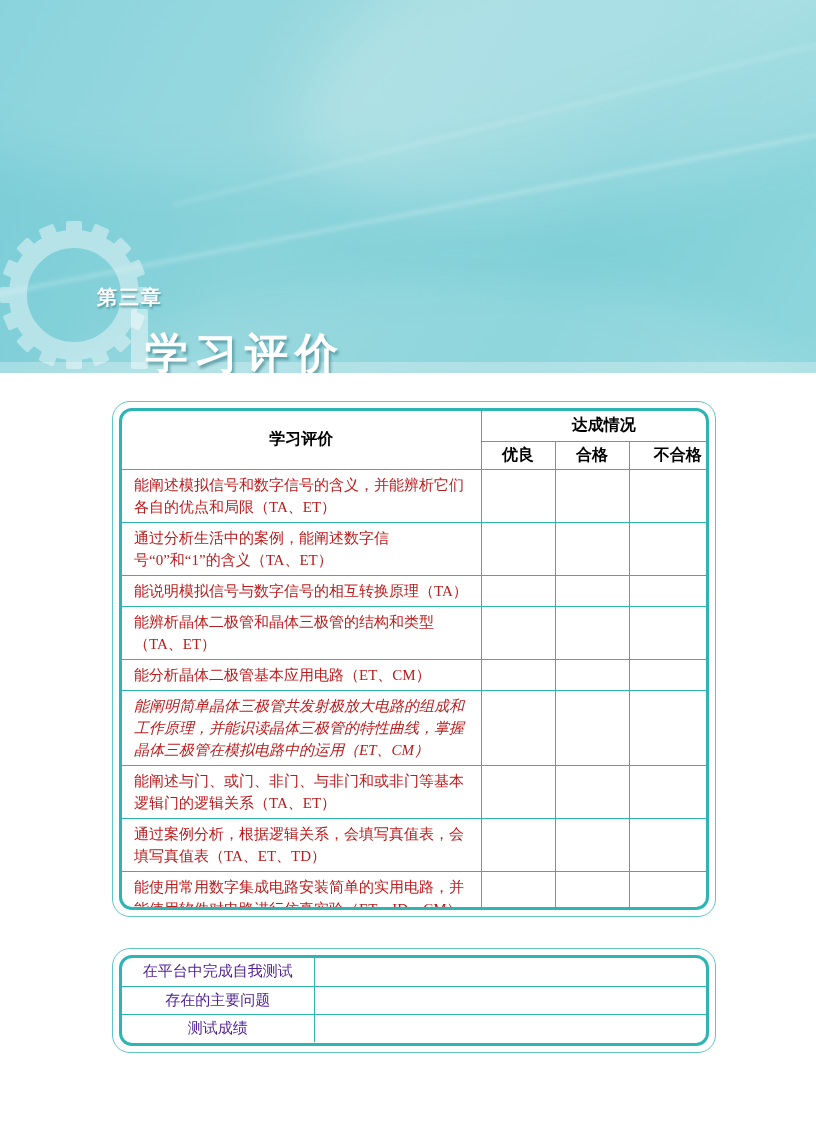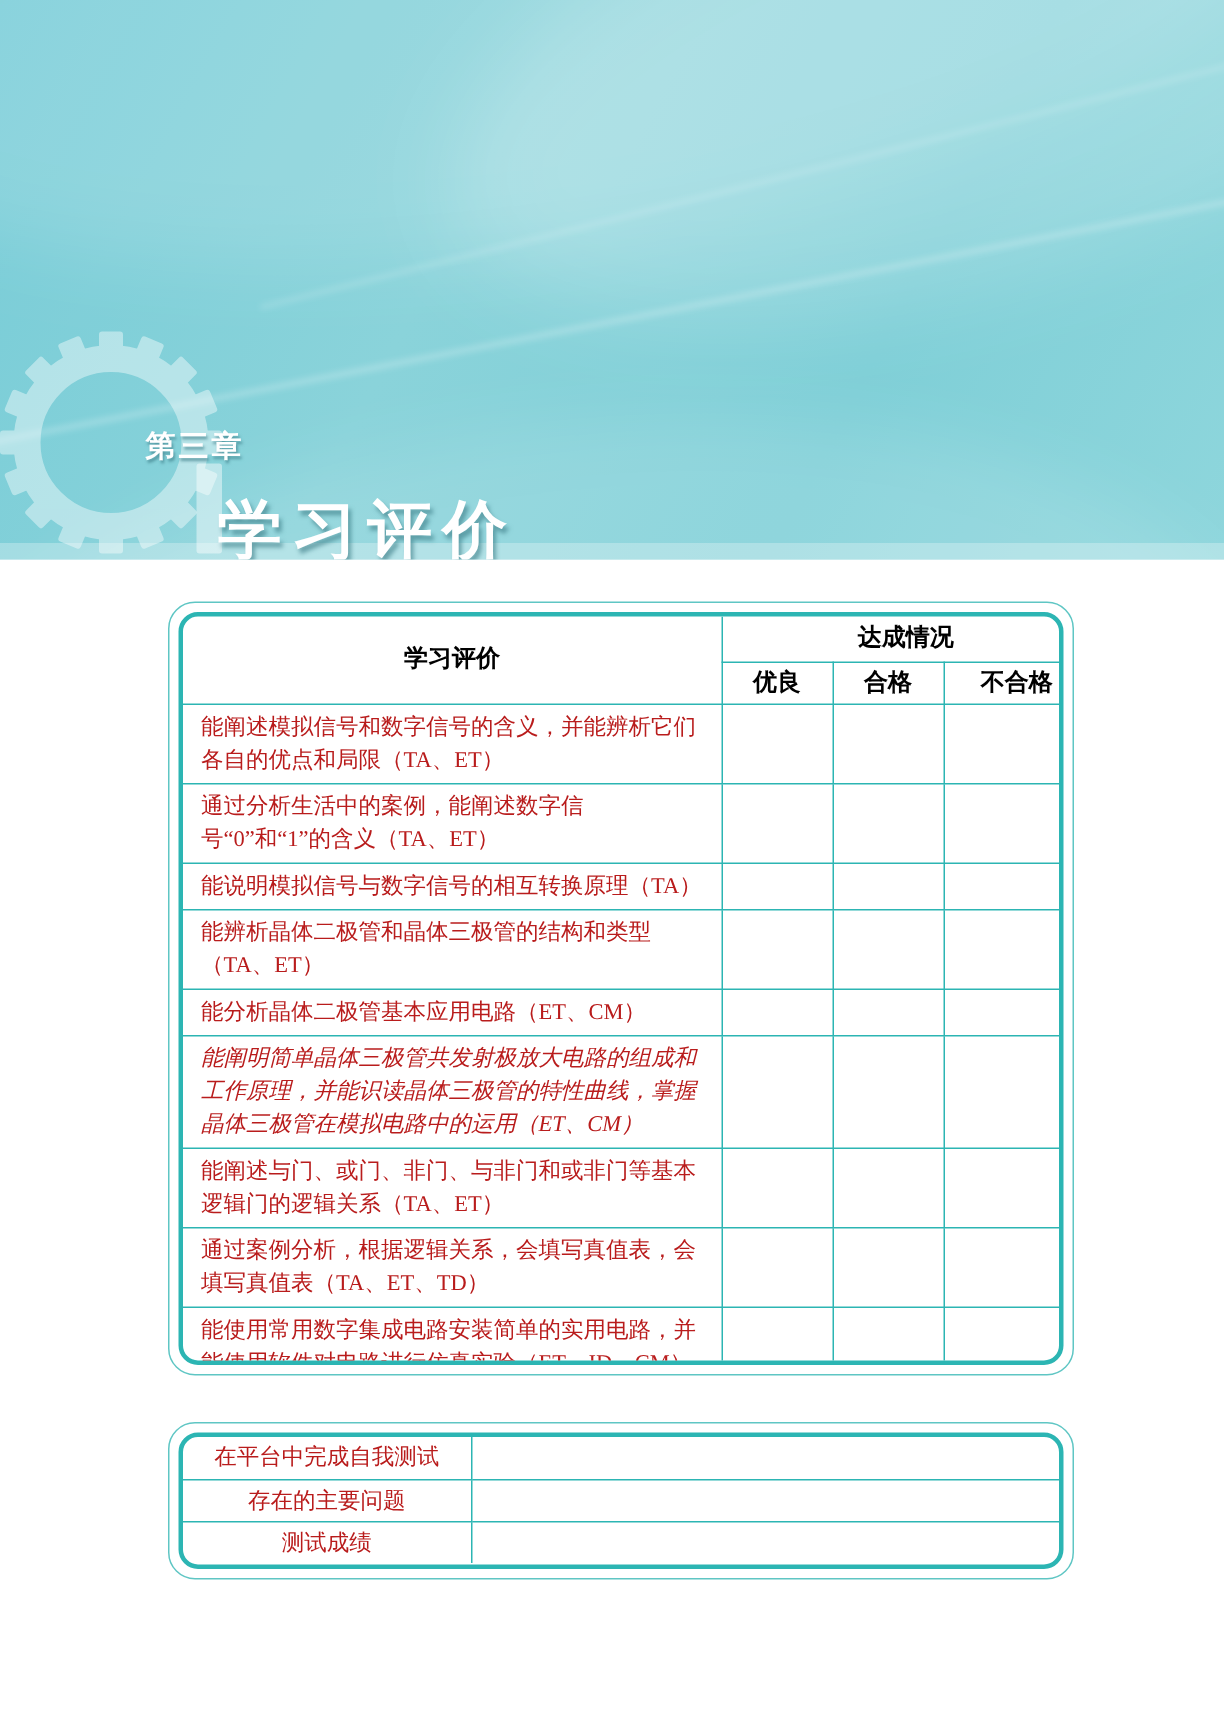--- a/index.html
+++ b/index.html
@@ -69,21 +69,21 @@
   }
   tr.rh1 td { height:30px; }
   tr.rh2 td { height:28px; }
   td.cell-text { font-size:15px; line-height:22px; padding:4px 10px 4px 12px; color:#b91c1c; }
   tr.r-1line td { height:28px;margin-top:28px; }
   tr.r-2line td { height:48px; }
   tr.r-3line td { height:68px;font-style:italic; }
 
   
   .self-box td { height:28px; font-size:15px; }
-  .self-box td.label-cell { text-align:center; padding:2px 6px; color:#b91c1c; }
+  .self-box td.label-cell { text-align:center; padding:2px 6px; color:#4c1d95; }
   .self-box td.value-cell { border-right:none; }
   .self-box tr:last-child td { border-bottom:none; }
 </style>
 </head>
 <body>
 
 <div class="banner">
   <div class="sw sw1"></div>
   <div class="sw sw2"></div>
   <div class="sw sw3"></div>

